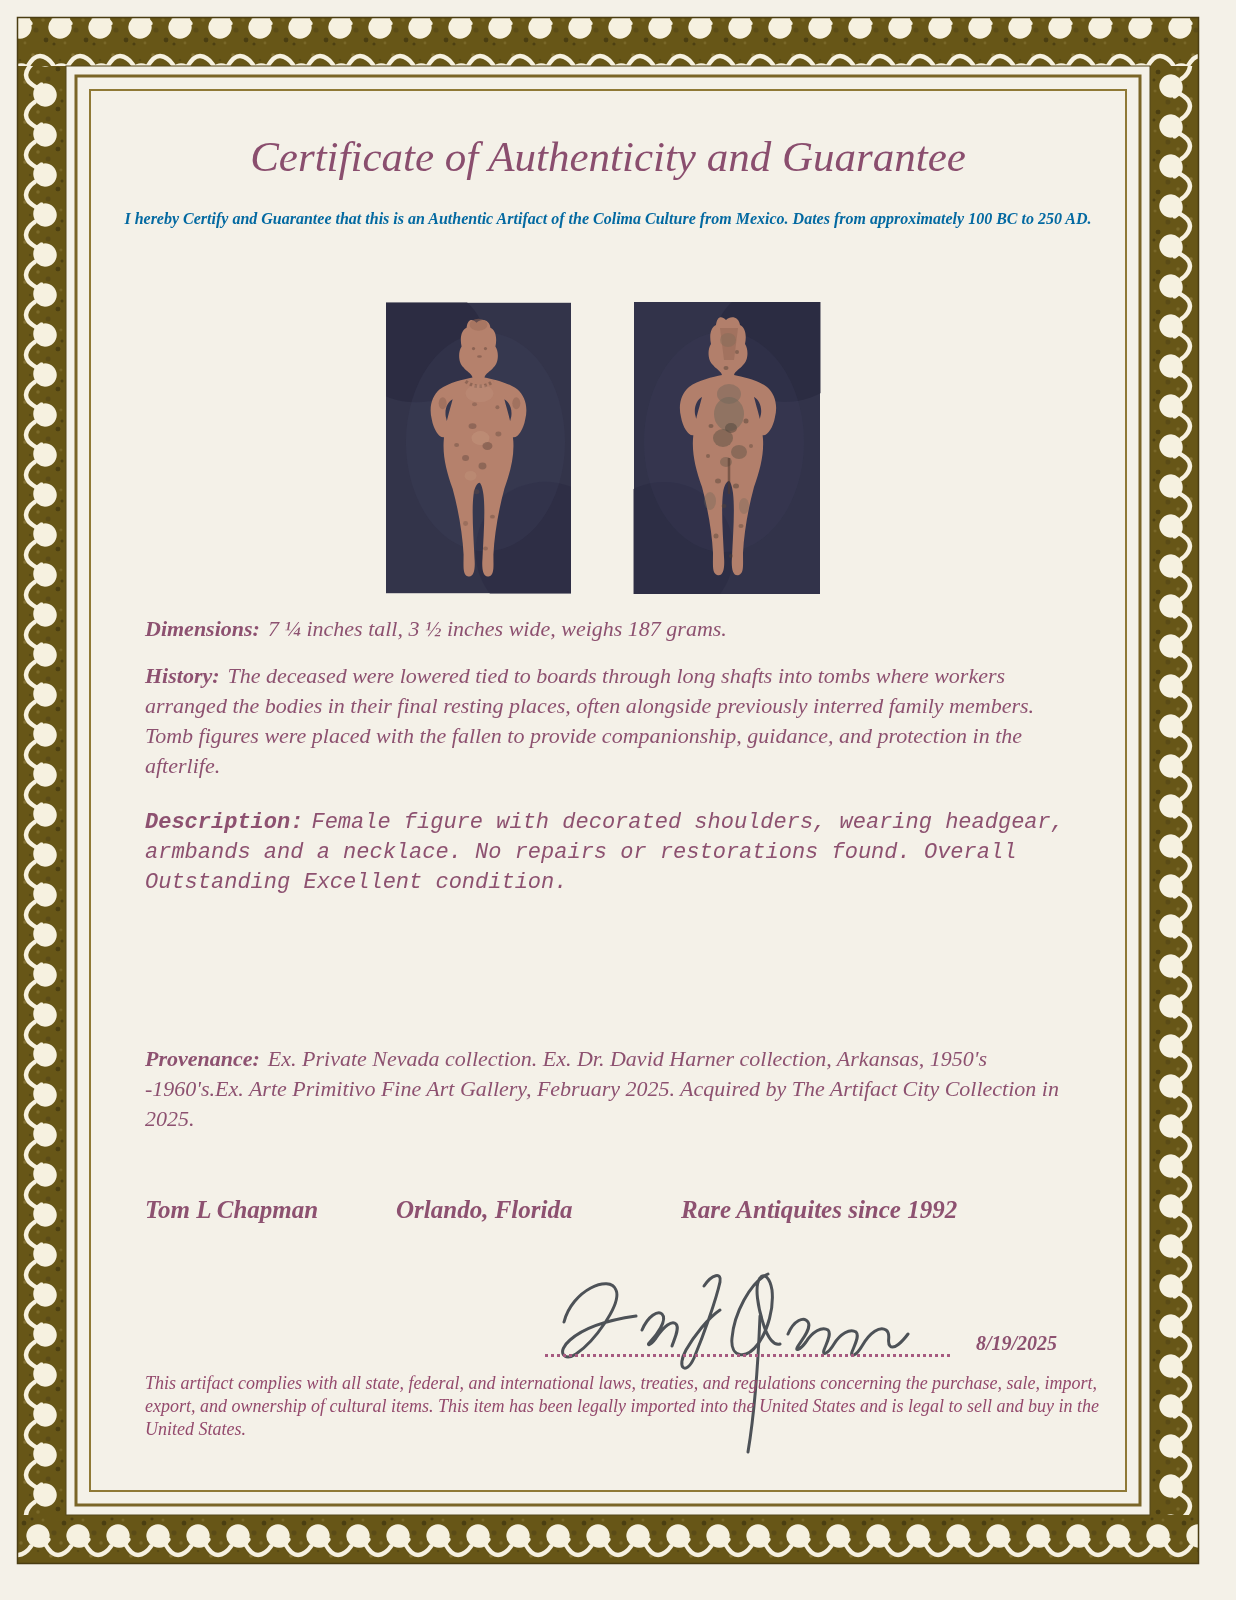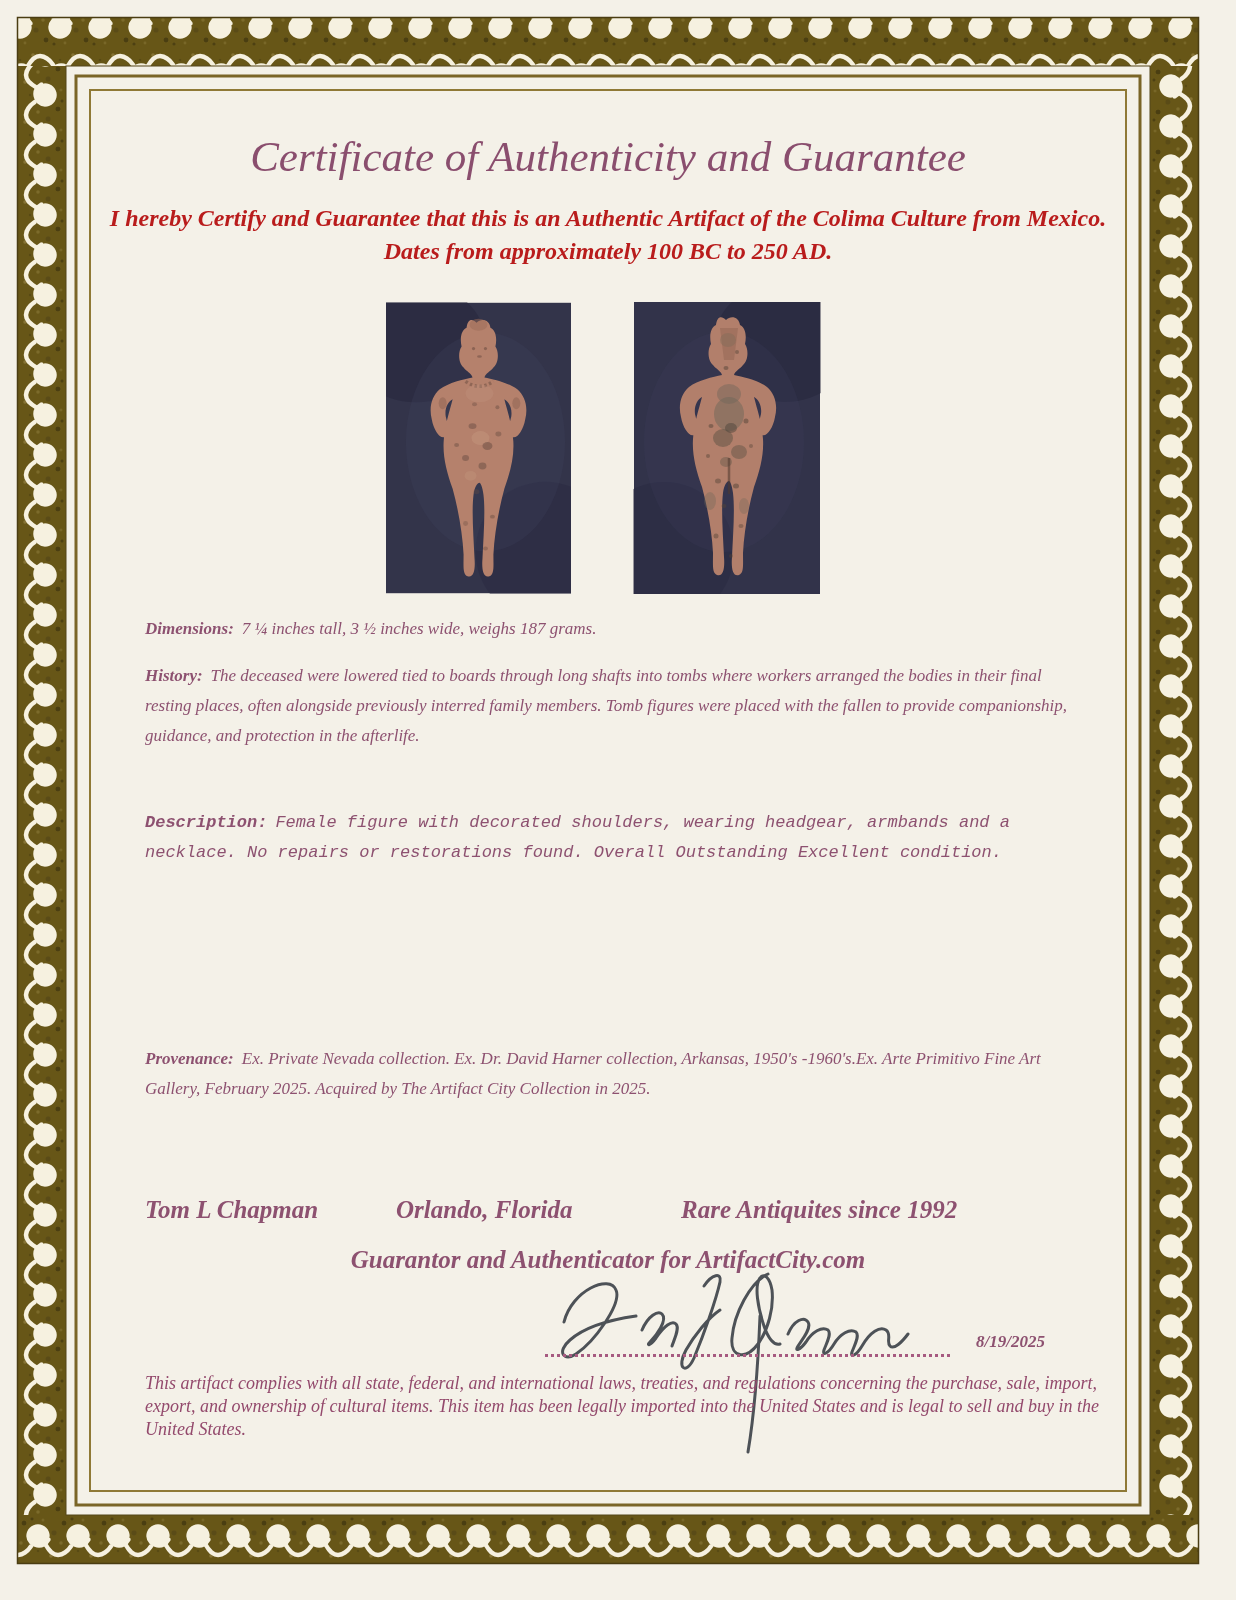--- a/index.html
+++ b/index.html
@@ -18,30 +18,30 @@
     background:transparent;
   }
   .title{
     position:absolute;top:36px;left:0;width:100%;margin:0;
     text-align:center;
     font-size:43px;font-weight:normal;font-style:italic;
     letter-spacing:0px;color:#8a4e6e;
   }
   .statement{
     position:absolute;top:106px;left:0;width:100%;margin:0;
-    text-align:center;font-size:24px;font-weight:bold;line-height:33px;
-    color:#b91c1c;
+    text-align:center;font-size:16px;font-weight:bold;line-height:33px;
+    color:#0369a1;
   }
   .photos{
     position:absolute;top:206px;left:290px;
     display:flex;gap:62px;
   }
   .photo{display:block;}
   .body-text{position:absolute;left:49px;width:936px;margin:0;
-    font-size:17px;line-height:30px;color:#8d5170;}
+    font-size:22px;line-height:30px;color:#8d5170;}
   .sec-dimensions{top:518px;}
   .sec-history{top:565px;}
   .sec-description{top:712px;font-family:Liberation Mono, monospace;}
   .sec-manganese{top:824px;}
   .sec-provenance{top:948px;}
   .lbl{font-weight:bold;margin-right:8px;}
   .footer-name,.footer-loc,.footer-tag{
     position:absolute;top:1100px;margin:0;
     font-size:25px;font-weight:bold;white-space:nowrap;text-align:right;
   }
@@ -52,21 +52,21 @@
     position:absolute;top:1150px;left:0;width:100%;margin:0;
     text-align:center;font-size:25px;font-weight:bold;
   }
   .sig-svg{position:absolute;left:440px;top:1160px;}
   .sig-line{
     position:absolute;left:449px;top:1258px;width:405px;height:3px;
     background:repeating-linear-gradient(90deg,#a65a80 0px,#a65a80 3px,transparent 3px,transparent 6px);
   }
   .sig-date{
     position:absolute;left:880px;top:1236px;margin:0;
-    font-size:17px;font-weight:bold;white-space:nowrap;
+    font-size:20px;font-weight:bold;white-space:nowrap;
   }
   .legal{
     position:absolute;top:1276px;left:49px;width:955px;margin:0;
     font-size:18px;line-height:23px;color:#93496c;
   }
 </style>
 </head>
 <body>
 
 <div class="page">
@@ -196,21 +196,20 @@
 
 
     <p class="body-text sec-provenance">
       <span class="lbl">Provenance:</span><span>Ex. Private Nevada collection. Ex. Dr. David Harner collection, Arkansas, 1950's -1960's.Ex. Arte Primitivo Fine Art Gallery, February 2025. Acquired by The Artifact City Collection in 2025.</span>
     </p>
 
     <p class="footer-name">Tom L Chapman</p>
     <p class="footer-loc">Orlando, Florida</p>
     <p class="footer-tag">Rare Antiquites since 1992</p>
 
-    <p class="role-line">Guarantor and Authenticator for ArtifactCity.com</p>
 
     <svg class="sig-svg" width="430" height="230" viewBox="0 0 430 230">
       <g fill="none" stroke="#3c4148" stroke-width="3" stroke-linecap="round" stroke-linejoin="round" opacity=".9">
         <path d="M28 66 C36 34 74 18 80 34 C86 48 58 86 40 98 C28 106 20 96 34 84 C52 68 86 62 100 60"></path>
         <path d="M106 74 C112 60 122 54 126 58 C132 64 120 80 114 86 C110 90 114 90 120 82 C128 70 136 64 140 68 C144 72 138 84 136 90"></path>
         <path d="M168 30 C176 18 186 16 184 26 C180 44 168 78 158 102 C150 120 140 112 150 94 C158 80 172 62 184 54"></path>
         <path d="M232 18 C214 26 198 58 196 82 C194 102 210 104 222 88 C232 74 238 52 236 34 C234 22 228 16 224 22 C218 30 222 52 228 70 C232 82 238 90 244 88"></path>
         <path d="M224 60 C222 110 218 160 212 196"></path>
         <path d="M252 78 C258 64 268 60 272 66 C276 72 266 84 262 90 C258 96 264 94 270 86 C276 76 286 70 292 74 C296 78 290 88 288 94 C286 100 292 98 298 88 C304 78 314 72 320 76 C324 80 318 90 316 96 C314 102 320 100 326 90 C334 76 344 70 350 74 C356 78 350 86 354 90 C358 94 366 86 372 78"></path>
       </g>

